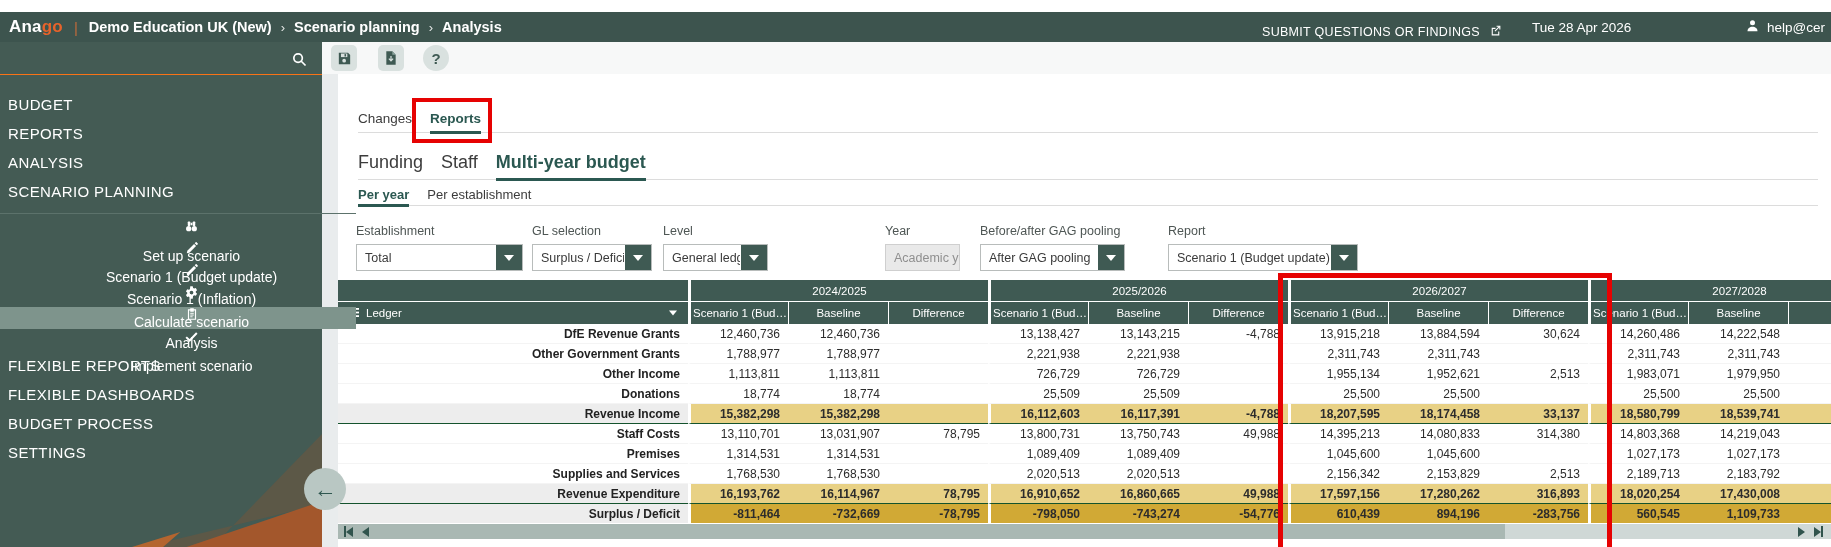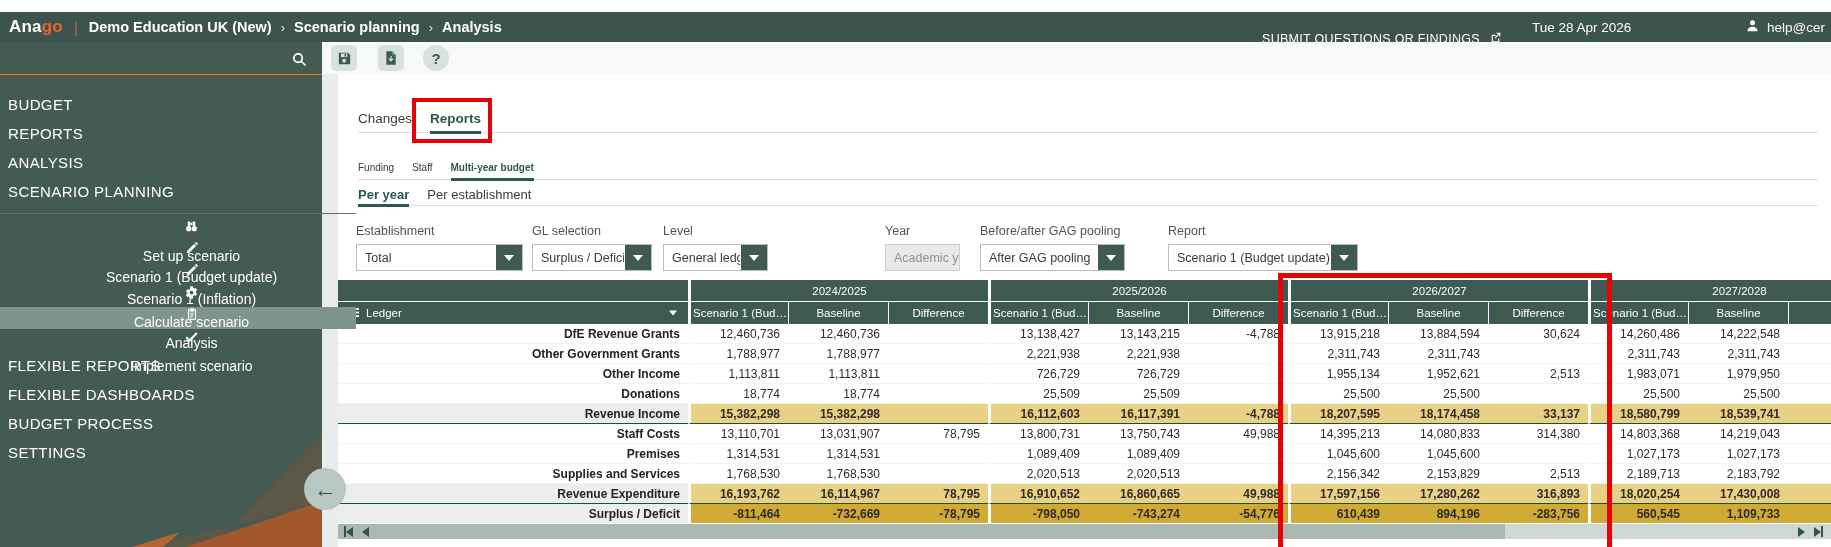--- a/index.html
+++ b/index.html
@@ -7,21 +7,21 @@
           font-family:"Liberation Sans",sans-serif;margin-top:12px;-webkit-font-smoothing:antialiased;}
 
   
   .topbar{position:absolute;left:0;top:0;width:100%;height:30px;background:#3d544e;color:#fff;
           display:flex;align-items:center;overflow:hidden;white-space:nowrap;}
   .logo{margin-left:9px;font-size:17px;font-weight:bold;letter-spacing:.2px;}
   .logo .go{color:#e8632b;}
   .logo-sep{color:#bf6b3c;margin:0 11px;font-weight:normal;font-size:15px;}
   .breadcrumb{font-size:14.5px;font-weight:bold;display:flex;align-items:center;gap:9px;}
   .crumb-sep{font-weight:normal;font-size:13px;opacity:.85;}
-  .tb-submit{position:absolute;left:1262px;top:12px;height:30px;display:flex;align-items:center;gap:9px;
+  .tb-submit{position:absolute;left:1262px;top:5px;height:30px;display:flex;align-items:center;gap:9px;
              font-size:12.5px;letter-spacing:.3px;cursor:pointer;}
   .tb-date{position:absolute;left:1532px;top:0;height:30px;display:flex;align-items:center;font-size:13.5px;}
   .tb-user{position:absolute;left:1745px;top:0;height:30px;display:flex;align-items:center;gap:7px;
            font-size:13.5px;white-space:nowrap;}
 
   
   .toolbar{position:absolute;left:0;top:30px;width:100%;height:32px;background:#f7f8f8;}
   .toolbar-side{position:absolute;left:0;top:0;width:322px;height:32px;background:#445b54;}
   .search-btn{position:absolute;left:288px;top:6px;width:22px;height:22px;display:flex;align-items:center;justify-content:center;cursor:pointer;}
   .tool-btn{position:absolute;top:3px;width:26px;height:26px;border-radius:5px;background:#d9e1df;
@@ -50,21 +50,21 @@
             z-index:6;cursor:pointer;}
   .gutter{position:absolute;left:322px;top:62px;width:16px;height:485px;background:#e9eced;}
 
   
   .main{position:absolute;left:338px;top:62px;width:1493px;height:485px;background:#fff;overflow:hidden;}
   .tabrow{position:absolute;left:20px;right:13px;display:flex;gap:18px;border-bottom:1px solid #dcdcdc;
           align-items:flex-end;}
   .tabrow1{top:24px;height:34px;} .tabrow2{top:72px;height:33px;} .tabrow3{top:112px;height:19px;}
   .tab{position:relative;padding-bottom:6px;font-size:13.5px;color:#3c3c3c;cursor:pointer;white-space:nowrap;}
   .tabrow3 .tab{padding-bottom:3px;font-size:13px;}
-  .tabrow2 .tab{font-size:10px;}
+  .tabrow2 .tab{font-size:18px;}
   .tab.active{font-weight:bold;color:#2b5851;}
   .tab.active::after{content:"";position:absolute;left:0;right:0;bottom:-2px;height:3px;background:#2b5851;}
 
   
   .filters{position:absolute;left:0;top:150px;width:100%;height:52px;}
   .filter{position:absolute;top:0;}
   .filter:nth-child(1){left:18px;width:167px;} .filter:nth-child(2){left:194px;width:120px;}
   .filter:nth-child(3){left:325px;width:105px;} .filter:nth-child(4){left:547px;width:75px;}
   .filter:nth-child(5){left:642px;width:145px;} .filter:nth-child(6){left:830px;width:190px;}
   .flabel{font-size:12.5px;color:#4e5654;margin-bottom:6px;white-space:nowrap;}

